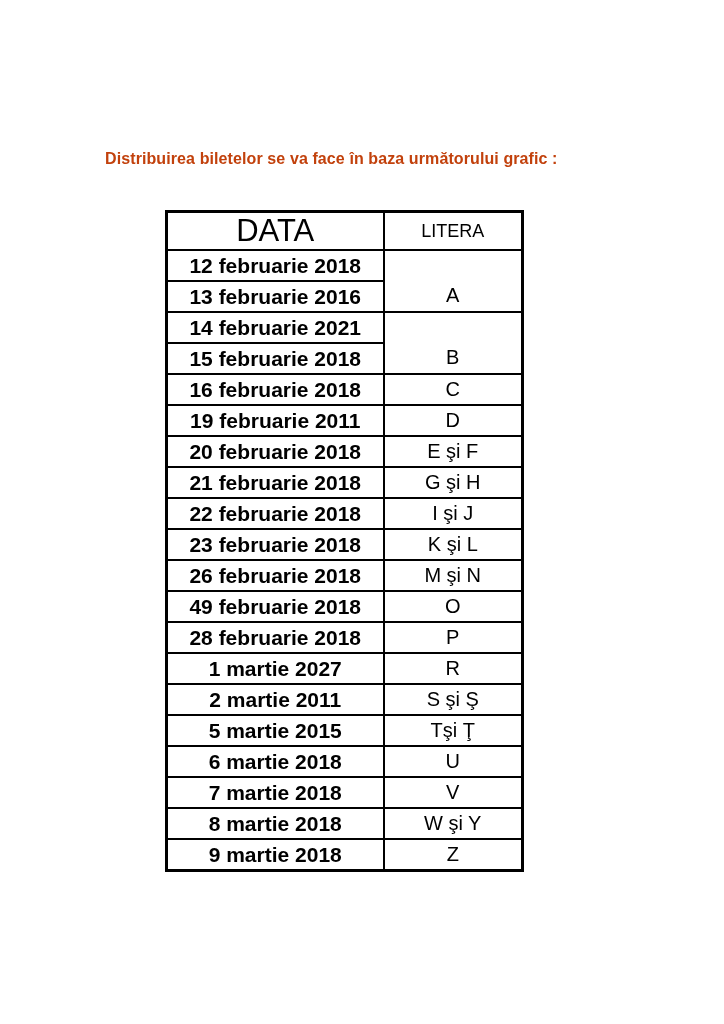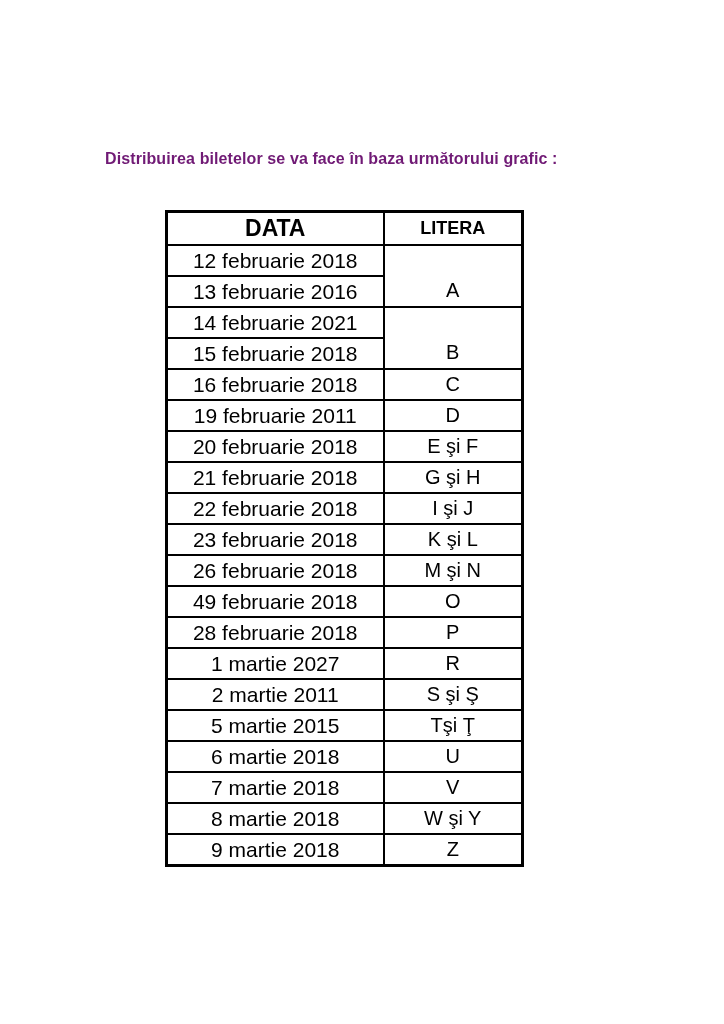--- a/index.html
+++ b/index.html
@@ -16,21 +16,21 @@
     width: 724px;
     height: 1024px;
     background: #ffffff;
   }
   .page-title {
     position: absolute;
     left: 105px;
     top: 150px;
     font-size: 16px;
     font-weight: 700;
-    color: #701a75;
+    color: #c2410c;
     white-space: nowrap;
     letter-spacing: 0.1px;
   }
   table.grafic-table {
     position: absolute;
     left: 165px;
     top: 210px;
     border-collapse: collapse;
     table-layout: fixed;
     background: #ffffff;
@@ -41,31 +41,31 @@
   .grafic-table th,
   .grafic-table td {
     border: 2px solid #000000;
     text-align: center;
     vertical-align: middle;
     padding: 0;
     overflow: hidden;
   }
   .grafic-table th.data-header {
     height: 33px;
-    font-size: 23px;
-    font-weight: 700;
+    font-size: 31px;
+    font-weight: 400;
   }
   .grafic-table th.litera-header {
     font-size: 18px;
-    font-weight: 700;
+    font-weight: 400;
   }
   .grafic-table td.date-cell {
     height: 29px;
     font-size: 21px;
-    font-weight: 400;
+    font-weight: 700;
     line-height: 29px;
     white-space: nowrap;
   }
   .grafic-table td.letter-cell {
     font-size: 20px;
     font-weight: 400;
     white-space: nowrap;
   }
   .grafic-table td.letter-merged {
     vertical-align: bottom;

